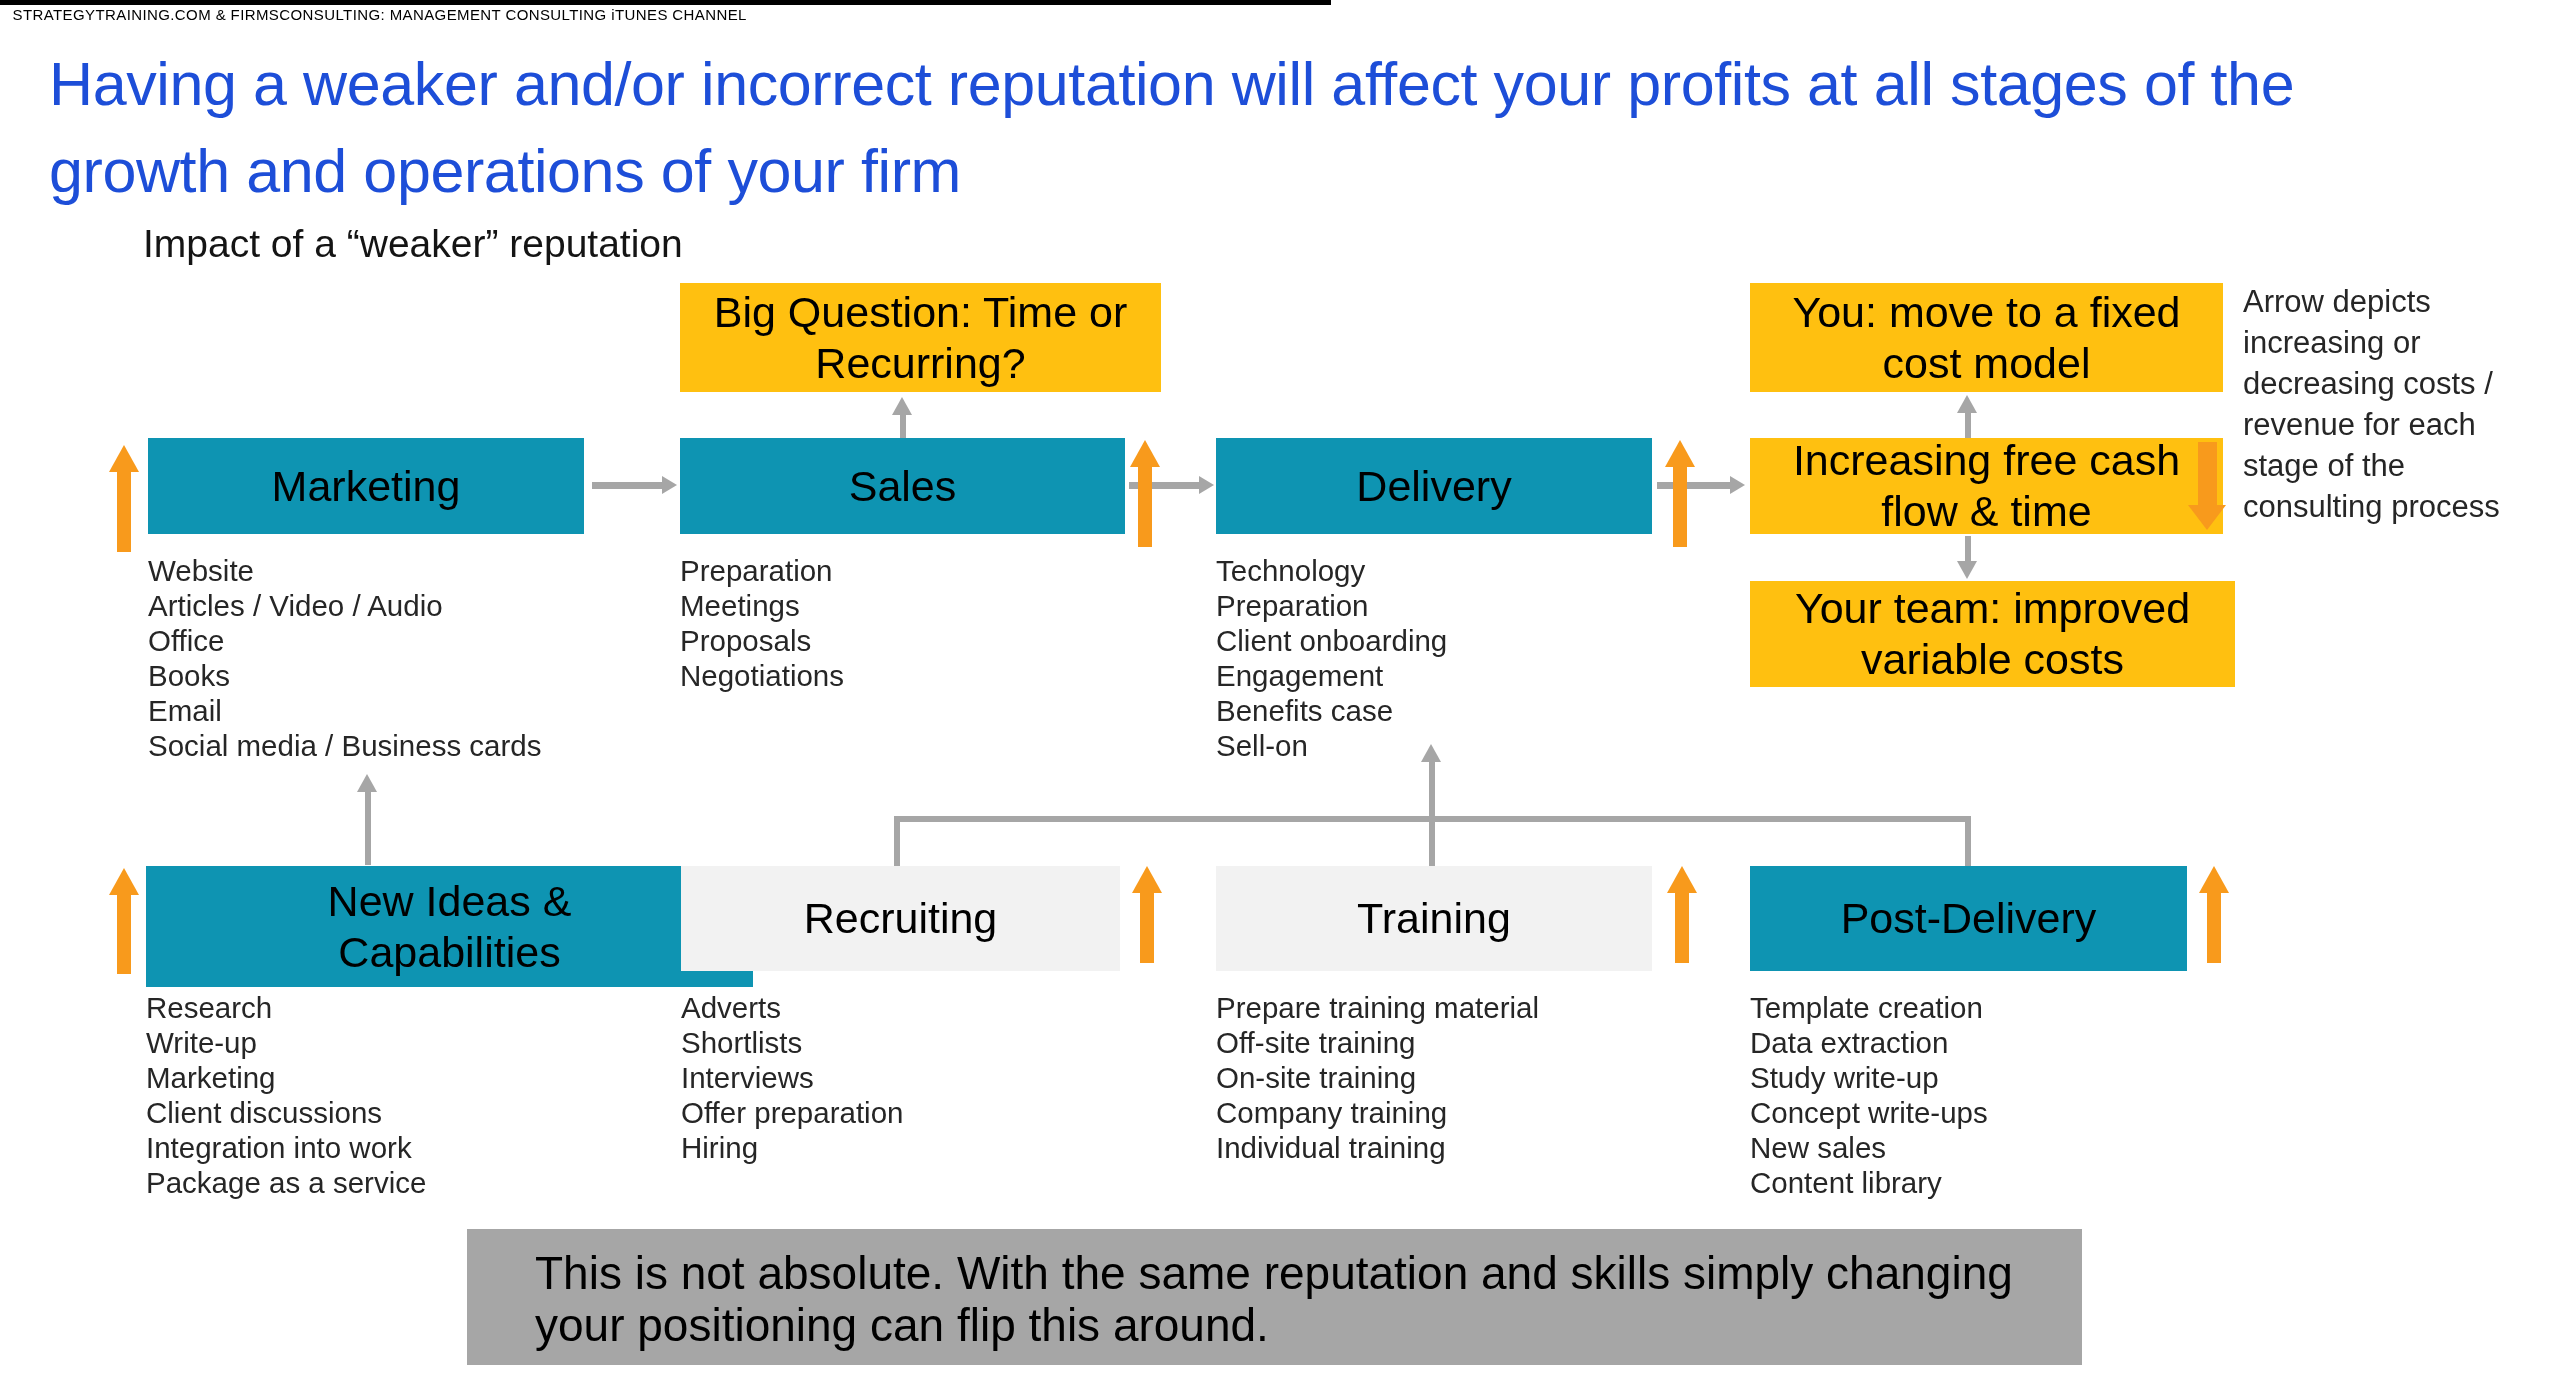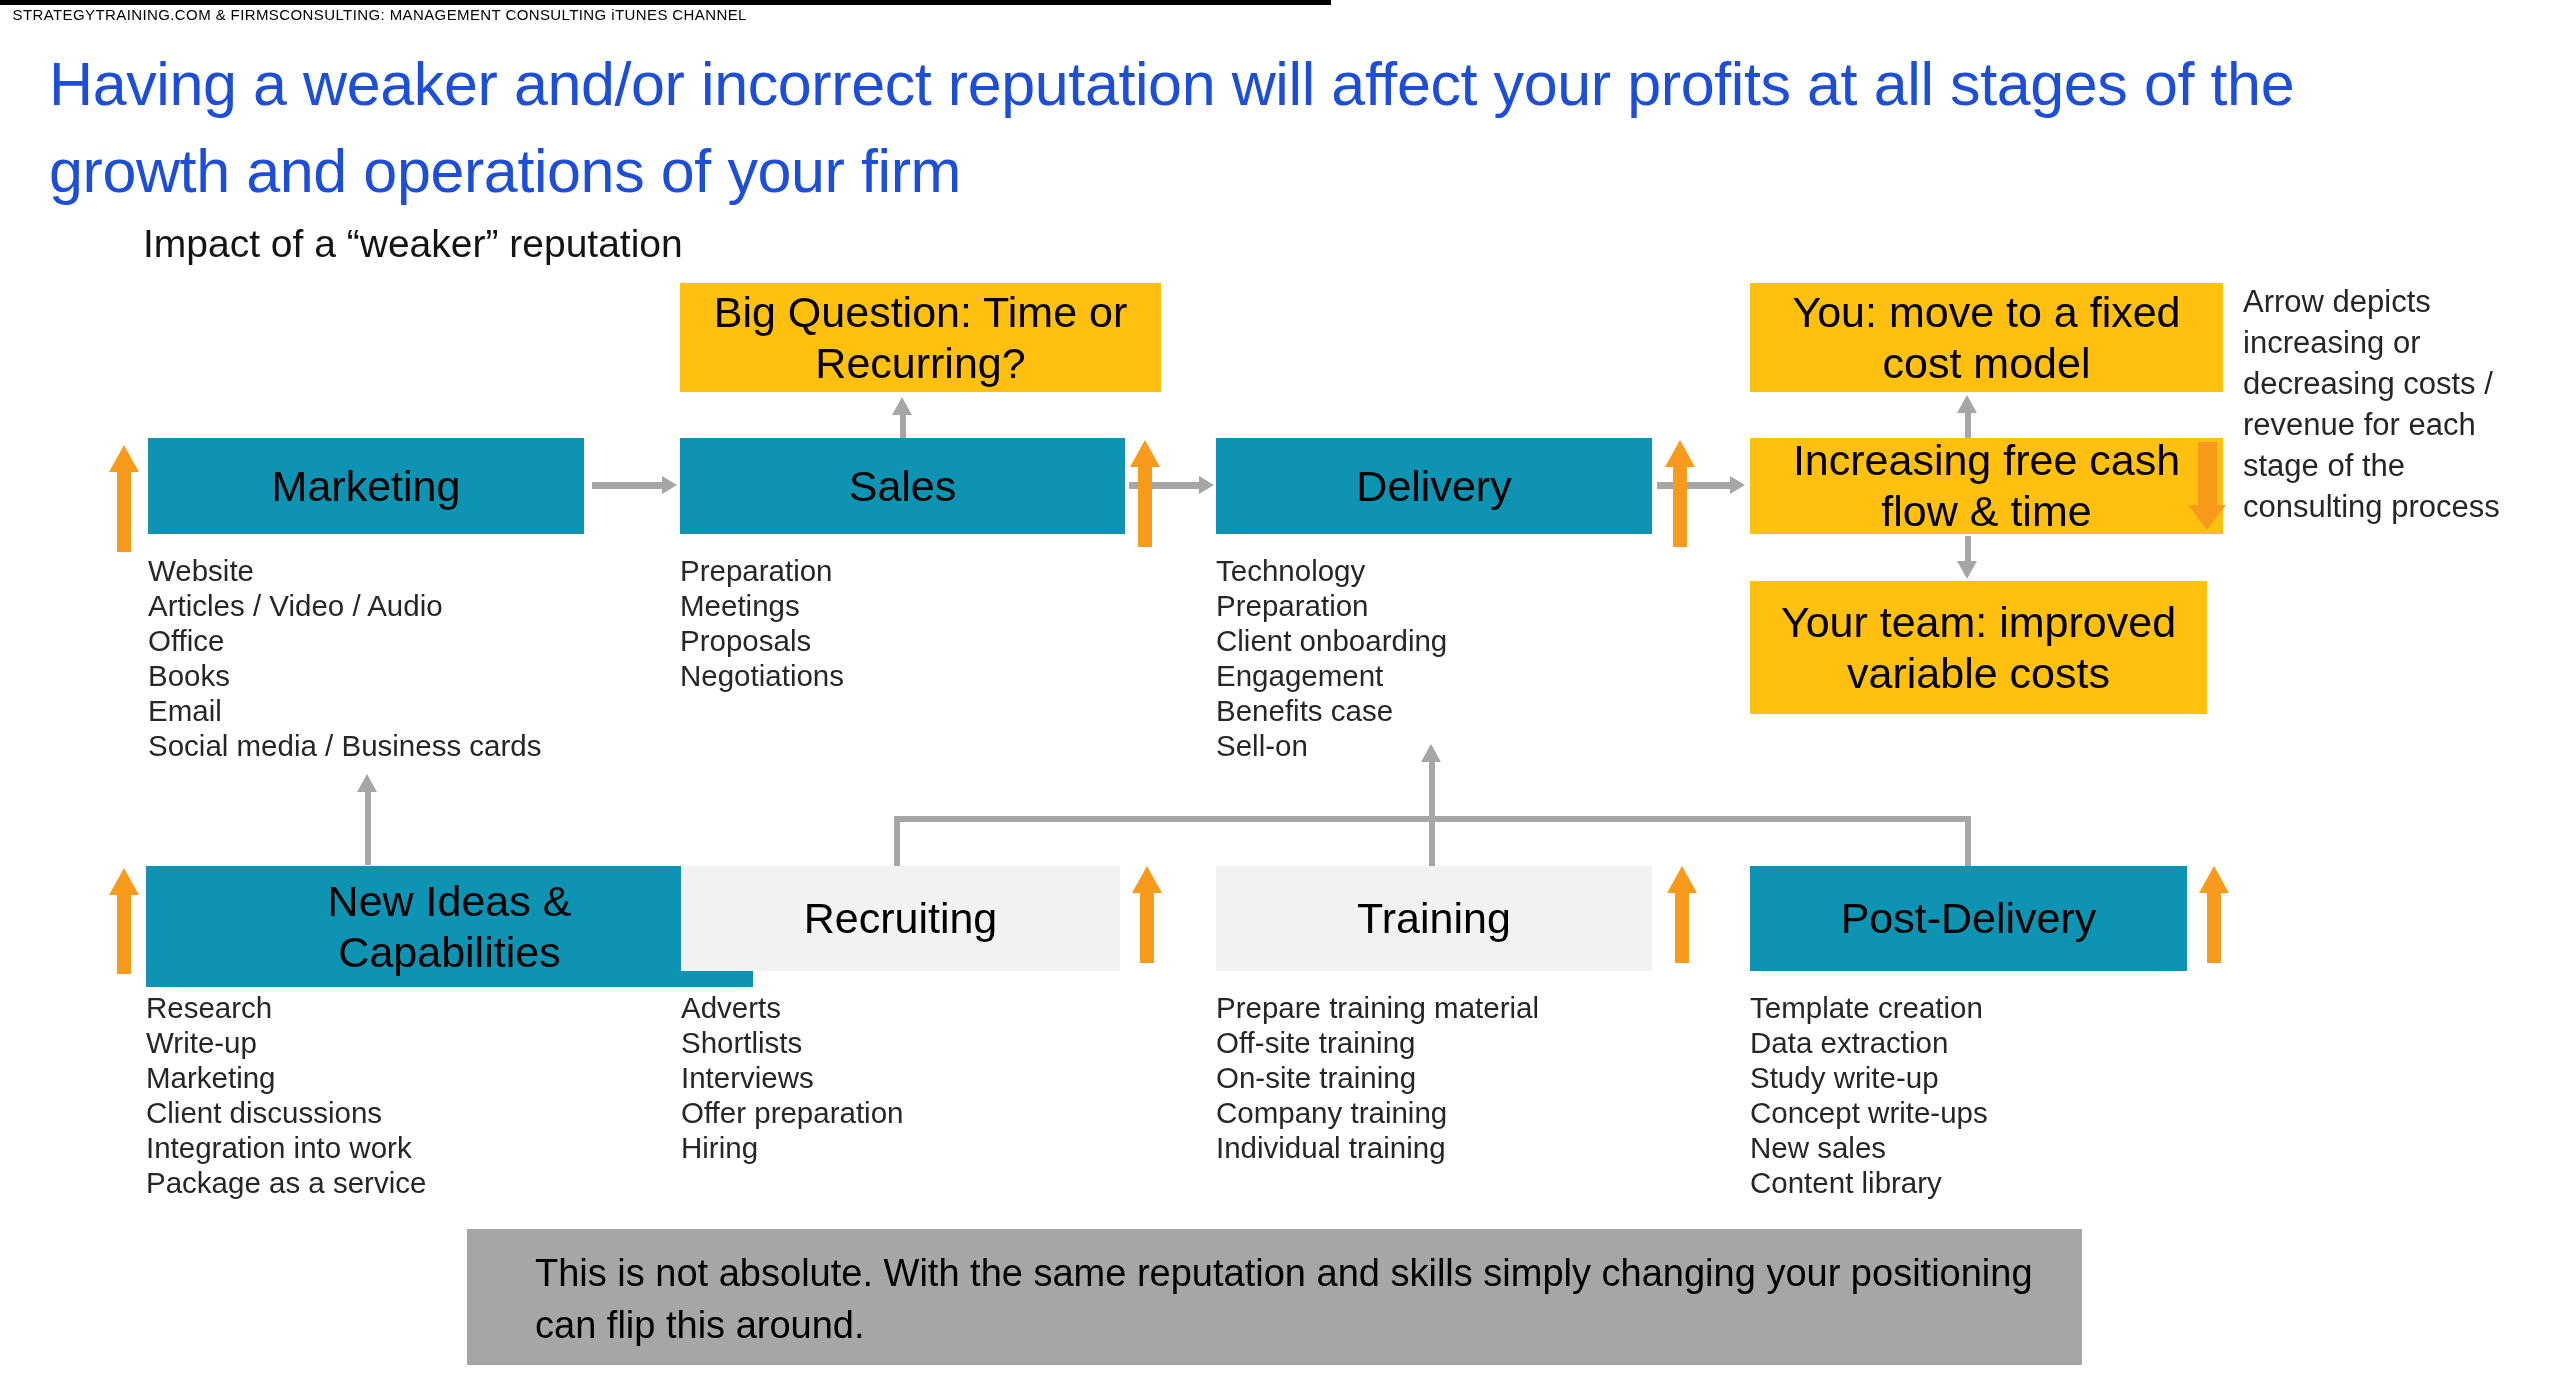--- a/index.html
+++ b/index.html
@@ -34,40 +34,40 @@
   .oarr-down .s{position:absolute;left:9.8px;top:0;width:19.7px;bottom:23px;background:var(--orange);}
   .oarr-down .h{position:absolute;bottom:0;left:0;width:0;height:0;
        border-left:19.7px solid transparent;border-right:19.7px solid transparent;
        border-top:25px solid var(--orange);}
   #topbar{left:0;top:0;width:1331px;height:4.5px;background:#000;}
   #hdr{left:12.5px;top:6.3px;font-size:15px;letter-spacing:0.4px;color:#000;}
   #title{left:49px;top:41px;width:2343px;font-size:61px;line-height:1.43;color:#1d4ed8;letter-spacing:-0.4px;}
   #subtitle{left:143px;top:222px;font-size:39px;color:#141414;}
   #annotation{left:2243px;top:281px;width:268px;font-size:31px;line-height:41px;color:var(--ink);}
   #banner{left:467px;top:1229px;width:1615px;height:136px;background:var(--gray);}
-  #banner .txt{position:absolute;left:68px;top:18px;width:1547px;font-size:38px;line-height:52px;color:#000;}
+  #banner .txt{position:absolute;left:68px;top:18px;width:1547px;font-size:46px;line-height:52px;color:#000;}
 </style>
 </head>
 <body>
 
 <div id="slide">
 
   <div id="topbar" class="abs"></div>
   <div id="hdr" class="abs">STRATEGYTRAINING.COM &amp; FIRMSCONSULTING: MANAGEMENT CONSULTING iTUNES CHANNEL</div>
   <div id="title" class="abs">Having a weaker and/or incorrect reputation will affect your profits at all stages of the growth and operations of your firm</div>
   <div id="subtitle" class="abs">Impact of a “weaker” reputation</div>
 
   <div class="box yellow" style="left:680px;top:283px;width:445px;height:109px;padding:0 18px;">Big Question: Time or Recurring?</div>
   <div class="box yellow" style="left:1750px;top:283px;width:437px;height:109px;padding:0 18px;">You: move to a fixed cost model</div>
 
   <div class="box teal" style="left:148px;top:438px;width:436px;height:96px;">Marketing</div>
   <div class="box teal" style="left:680px;top:438px;width:445px;height:96px;">Sales</div>
   <div class="box teal" style="left:1216px;top:438px;width:436px;height:96px;">Delivery</div>
   <div class="box yellow" style="left:1750px;top:438px;width:437px;height:96px;padding:0 18px;">Increasing free cash flow &amp; time</div>
-  <div class="box yellow" style="left:1750px;top:581px;width:437px;height:133px;padding:0 10px;">Your team: improved variable costs</div>
+  <div class="box yellow" style="left:1750px;top:581px;width:437px;height:106px;padding:0 24px;">Your team: improved variable costs</div>
 
   <div class="list" style="left:148px;top:553px;width:394px;">
     <div class="li">Website</div>
     <div class="li">Articles / Video / Audio</div>
     <div class="li">Office</div>
     <div class="li">Books</div>
     <div class="li">Email</div>
     <div class="li">Social media / Business cards</div>
   </div>
   <div class="list" style="left:680px;top:553px;width:429px;">

